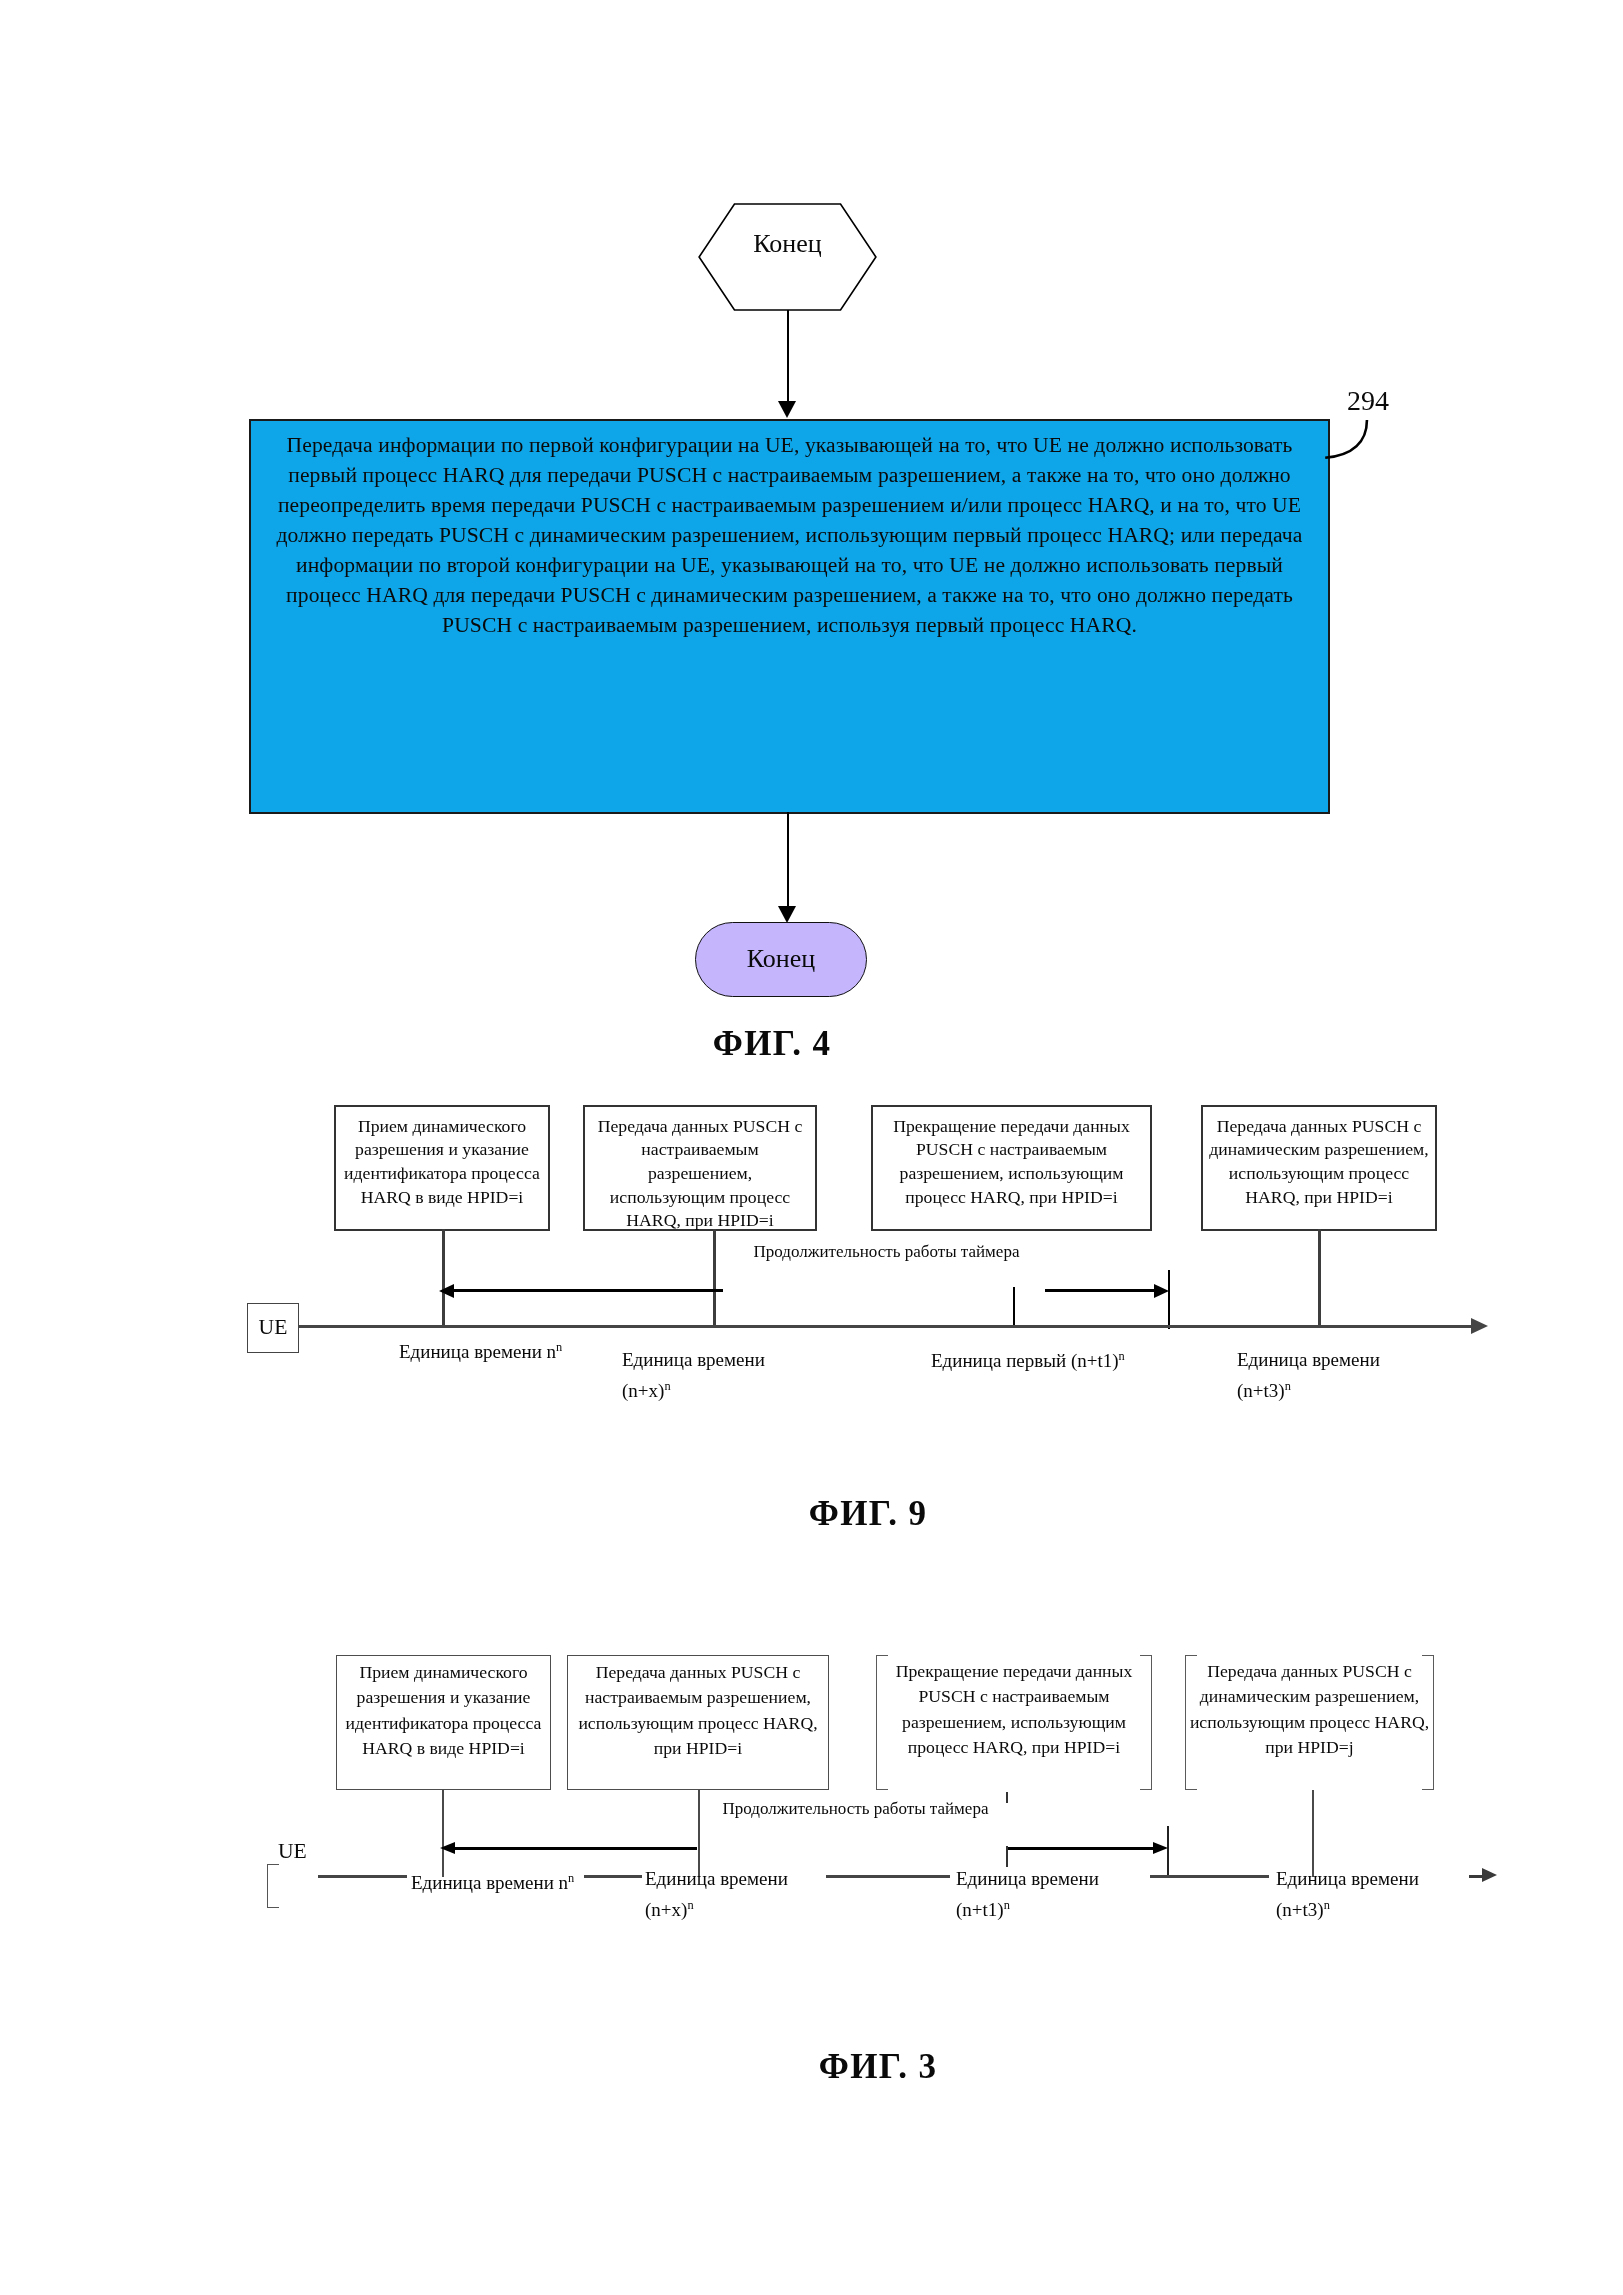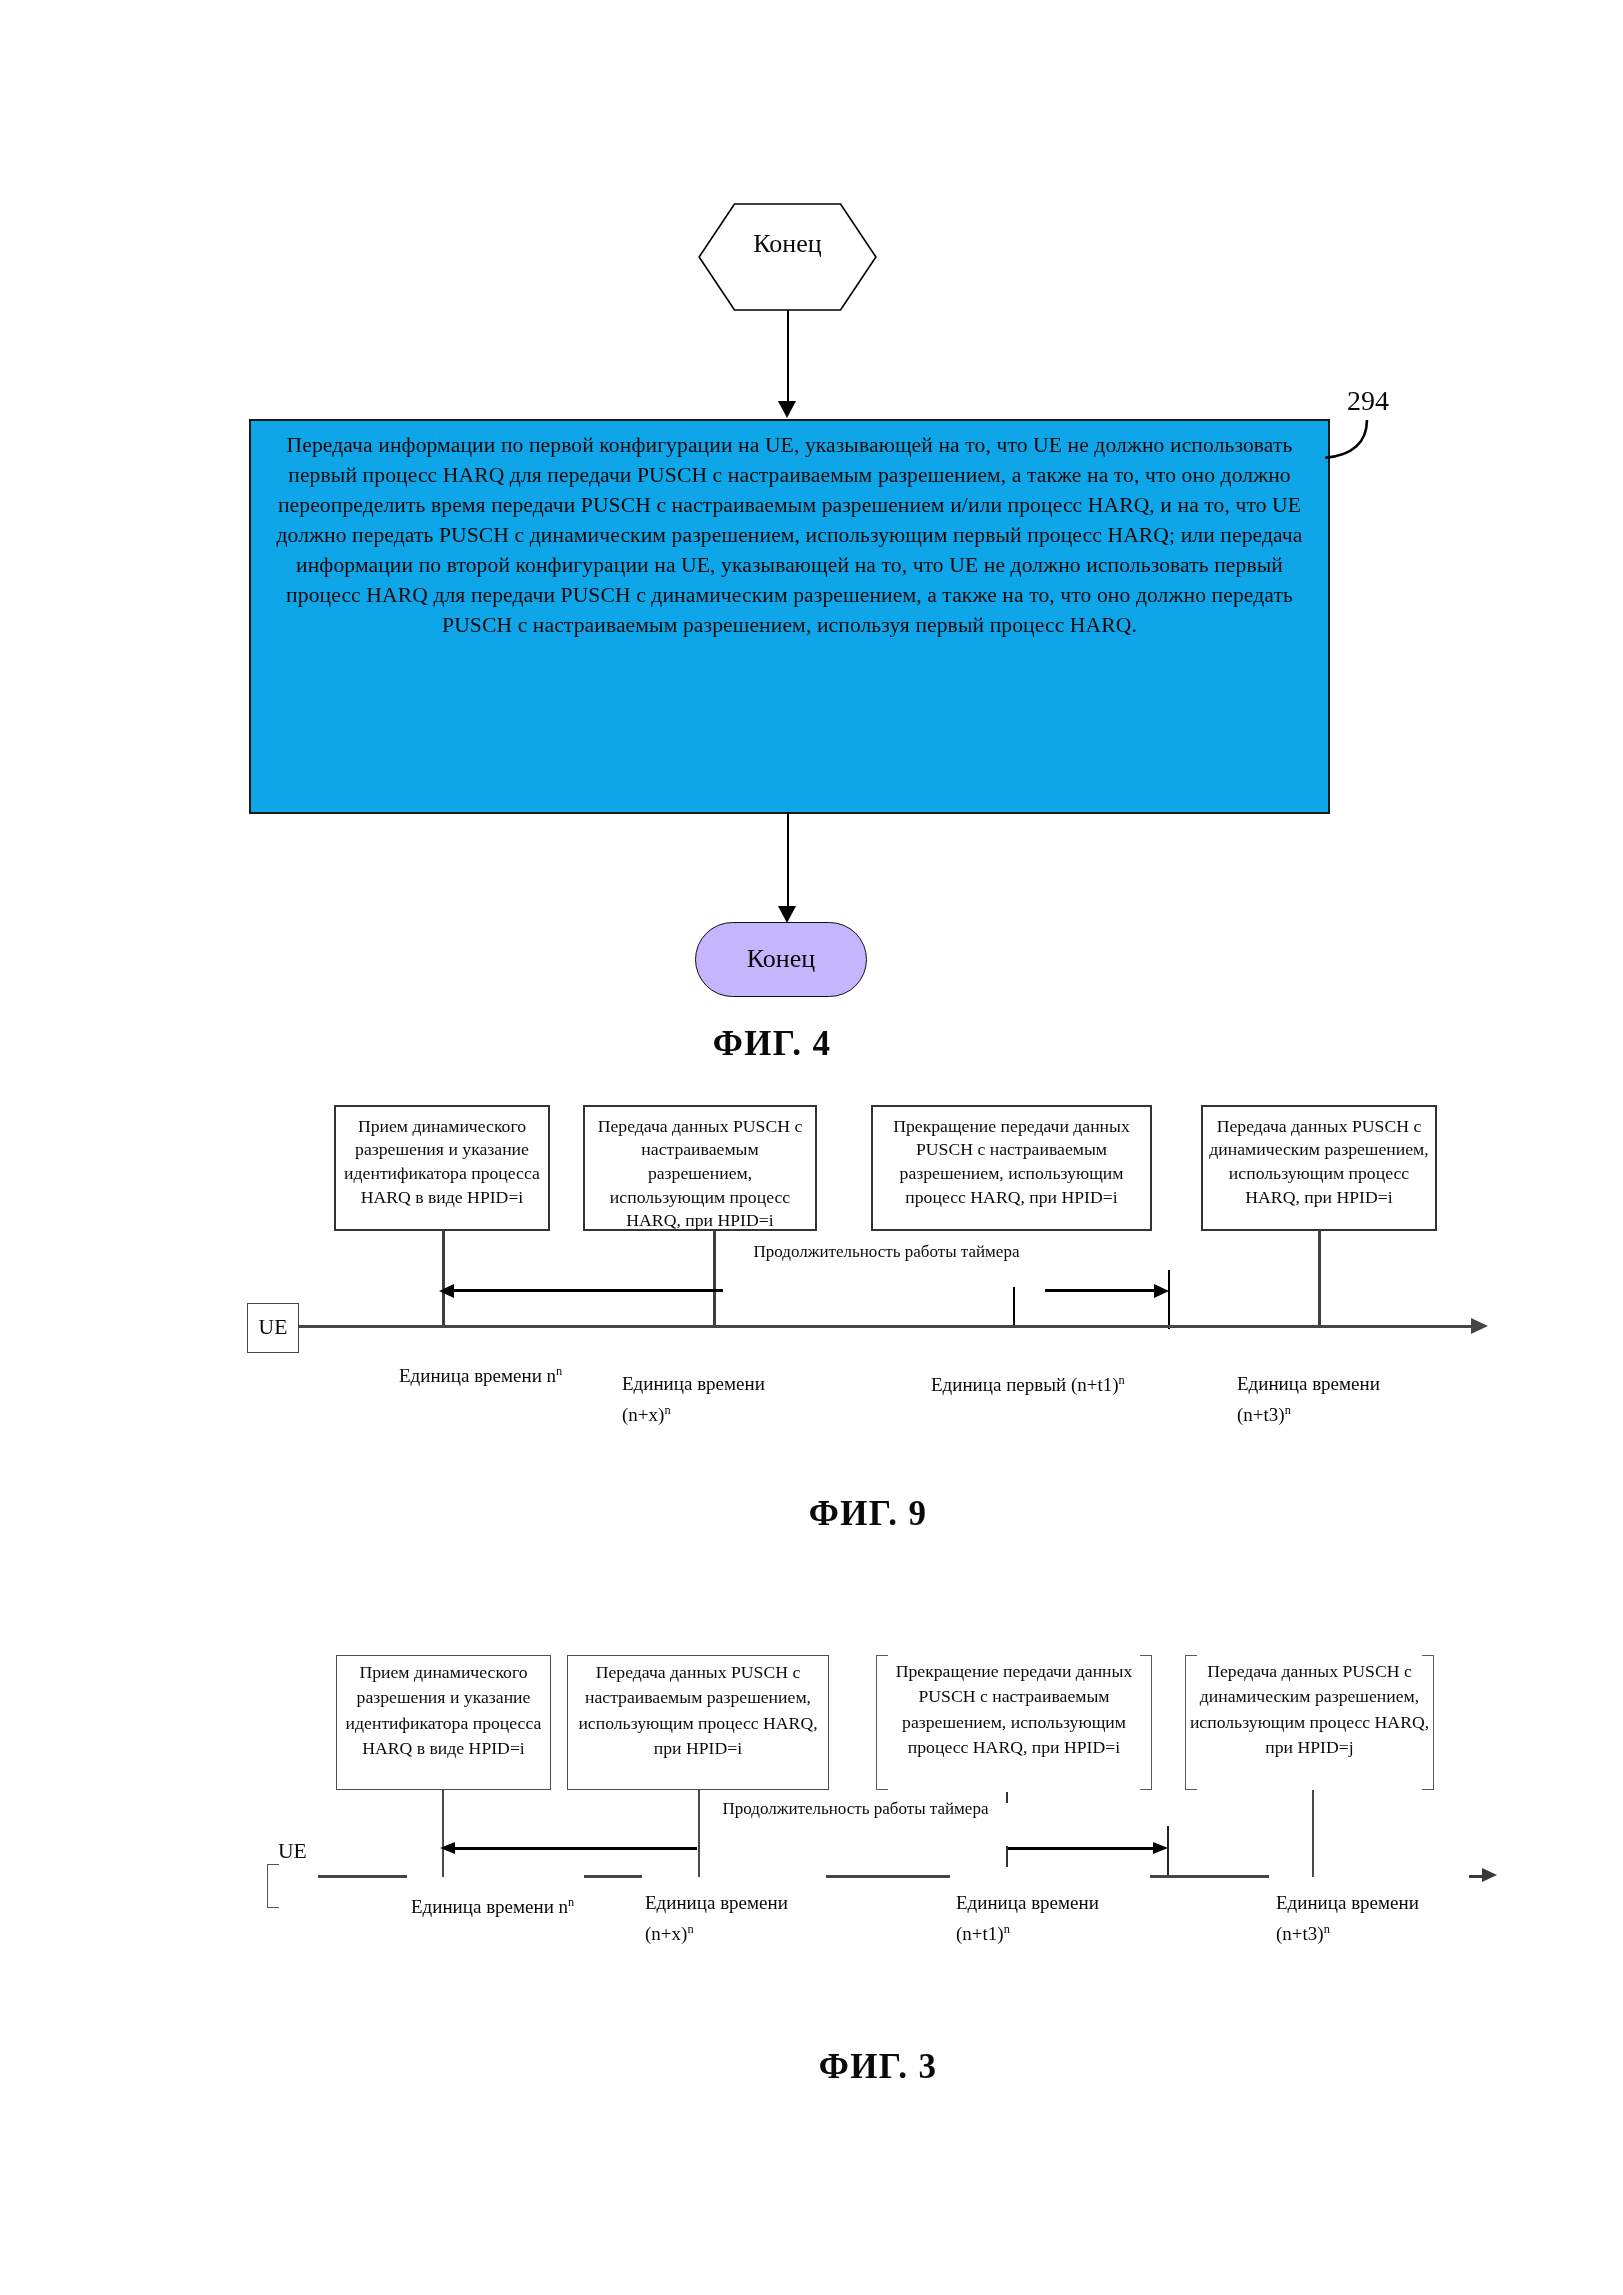--- a/index.html
+++ b/index.html
@@ -21,21 +21,21 @@
   .caption{position:absolute;width:196px;text-align:center;font-size:35px;font-weight:bold;letter-spacing:1.3px;}
   .f5box{position:absolute;border:2px solid #333;background:#fff;font-size:17.7px;line-height:23.6px;text-align:center;padding:7.9px 3.9px 0 3.9px;box-sizing:border-box;}
   .f6box{position:absolute;background:#fff;font-size:17.7px;line-height:25.5px;text-align:center;padding:3.9px 3.9px 0 3.9px;box-sizing:border-box;}
   .f6full{border:1.3px solid #4d4d4d;}
   .f6part{border-left:1.3px solid #5a5a5a;border-right:1.3px solid #5a5a5a;}
   .f6part::before{content:"";position:absolute;left:-1.3px;right:-1.3px;top:0;height:1.3px;
     background:linear-gradient(to right,#5a5a5a 11.8px,transparent 11.8px calc(100% - 11.8px),#5a5a5a calc(100% - 11.8px));}
   .f6part::after{content:"";position:absolute;left:-1.3px;right:-1.3px;bottom:0;height:1.3px;
     background:linear-gradient(to right,#5a5a5a 11.8px,transparent 11.8px calc(100% - 11.8px),#5a5a5a calc(100% - 11.8px));}
   .timerlabel{position:absolute;text-align:center;font-size:17px;}
-  .tlabel{position:absolute;font-size:19px;white-space:nowrap;line-height:27px;margin-top:24px;}
+  .tlabel{position:absolute;font-size:19px;white-space:nowrap;line-height:27px;}
   .tlabel sup{font-size:12.4px;}
   .uebox{position:absolute;border:1.6px solid #444;background:#fff;text-align:center;}
   .uebracket{position:absolute;border-left:1.3px solid #555;border-top:1.3px solid #555;border-bottom:1.3px solid #555;}
   .timeline{position:absolute;height:3.3px;background:#454545;}
   .dimline{position:absolute;height:3.3px;background:#000;}
   .thinline{position:absolute;height:2.6px;background:#000;}
   svg{display:block;}
 </style>
 </head>
 <body>

